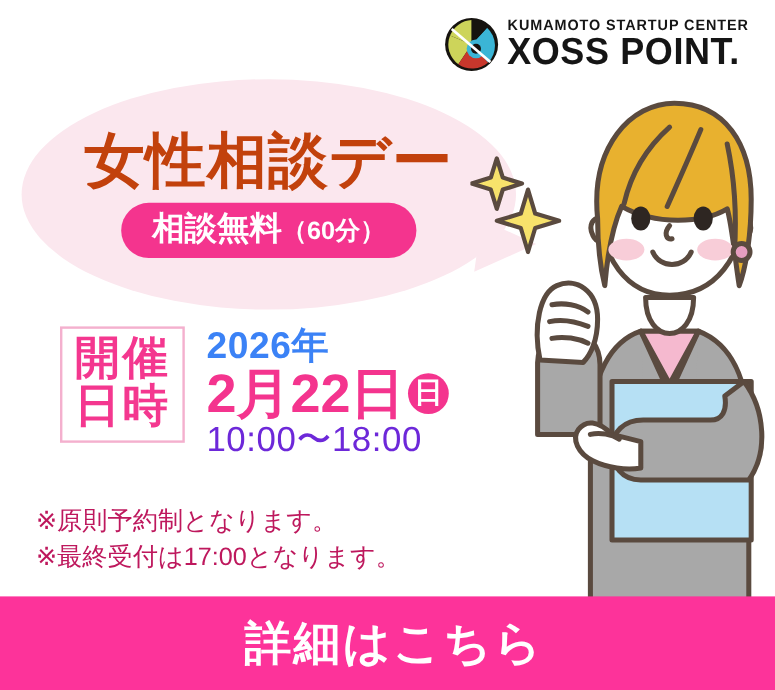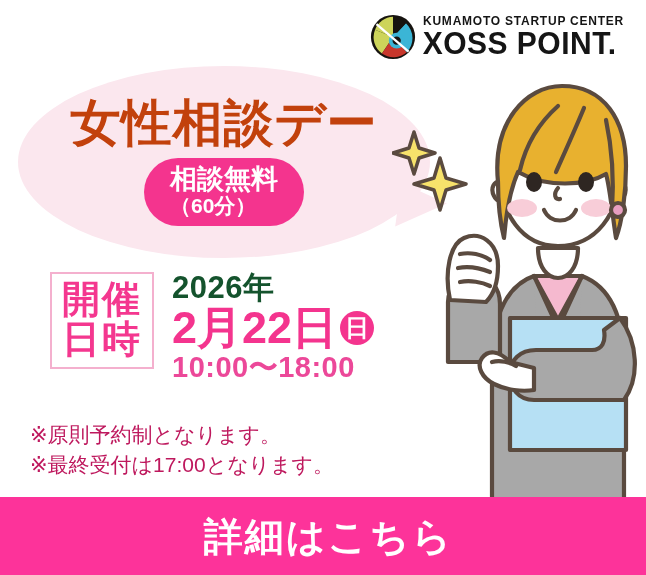--- a/index.html
+++ b/index.html
@@ -92,21 +92,20 @@
     background: #f4348e;
     color: #ffffff;
     border-radius: 999px;
     padding: 7px 26px 9px 26px;
     font-size: 27px;
     font-weight: bold;
     line-height: 1.1;
     white-space: nowrap;
     display: flex;
     align-items: baseline;
-    flex-direction: column;
   }
   .badge-sub { font-size: 21px; font-weight: bold; }
 
   
   .sparkles { position: absolute; left: 392px; top: 128px; z-index: 4; }
 
   
   .date-row {
     position: absolute;
     left: 34px;
@@ -128,21 +127,21 @@
   .date-label span {
     font-size: 38px;
     font-weight: bold;
     color: #f4378f;
     letter-spacing: 2px;
   }
   .date-detail { display: flex; flex-direction: column; line-height: 1; }
   .date-year {
     font-size: 31px;
     font-weight: bold;
-    color: #14532d;
+    color: #3b82f6;
     letter-spacing: 0.5px;
   }
   .date-main {
     font-size: 45px;
     font-weight: bold;
     color: #f4348e;
     letter-spacing: 0px;
     display: flex;
     align-items: center;
     margin: 2px 0 3px 0;
@@ -155,22 +154,22 @@
     height: 34px;
     border-radius: 50%;
     background: #f4348e;
     color: #ffffff;
     font-size: 24px;
     font-weight: bold;
     margin-left: 3px;
   }
   .date-time {
     font-size: 29px;
-    font-weight: bold;
-    color: #ec4899;
+    font-weight: normal;
+    color: #6d28d9;
     letter-spacing: 0.5px;
   }
 
   
   .notes {
     position: absolute;
     left: 30px;
     top: 420px;
     z-index: 5;
   }

